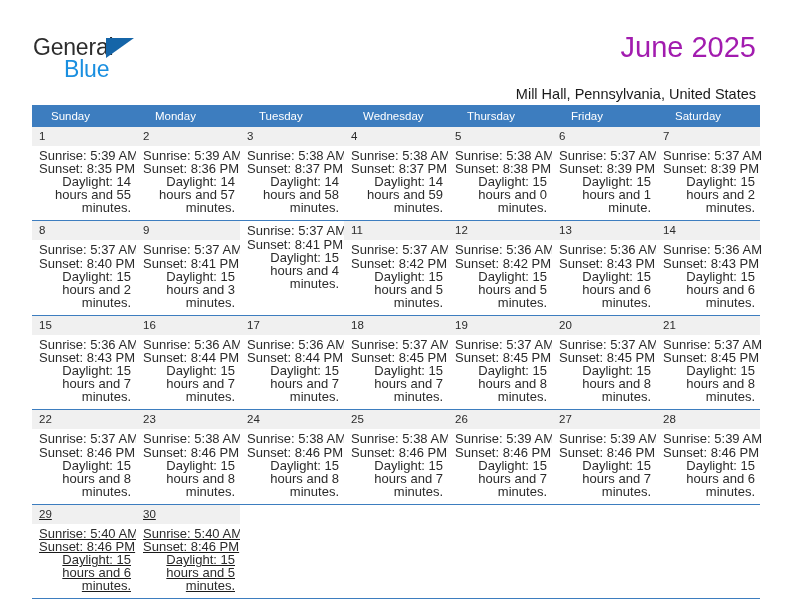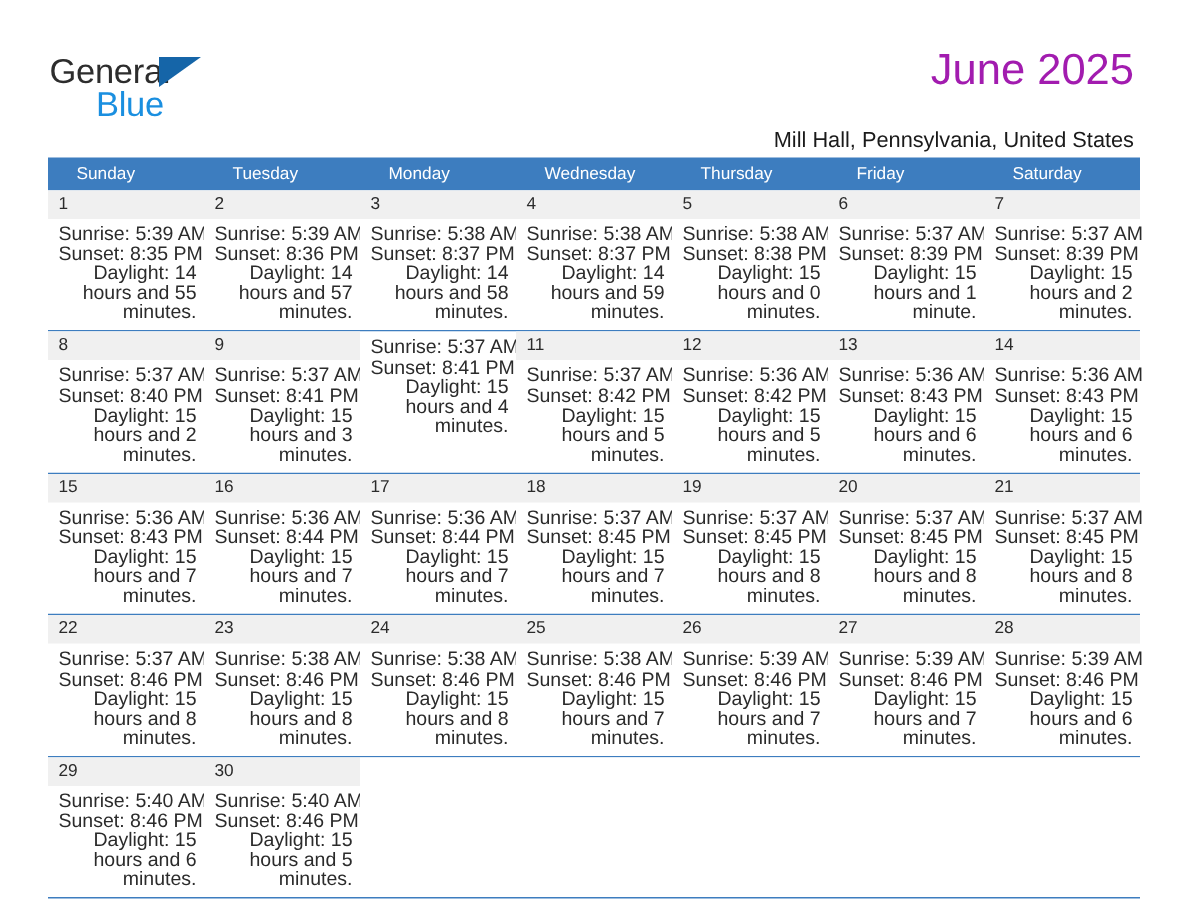--- a/index.html
+++ b/index.html
@@ -112,20 +112,21 @@
     margin-left: 12px;
   }
 
   .week-row {
     display: flex;
     width: 728px;
     border-bottom: 1.5px solid #3d7dbf;
   }
   .week-row:last-child {
     border-bottom: 1.5px solid #3d7dbf;
+    text-decoration: underline;
   }
 
   .day-cell {
     width: 104px;
     box-sizing: border-box;
     background: #ffffff;
     padding-bottom: 6px;
   }
   .day-cell.empty {
     background: #ffffff;
@@ -177,22 +178,22 @@
       <div class="cal-title">June 2025</div>
       <div class="cal-subtitle">Mill Hall, Pennsylvania, United States</div>
     </div>
 
   </div>
 
   <div class="calendar">
 
     <div class="dow-row">
       <div class="dow-cell">Sunday</div>
+      <div class="dow-cell">Monday</div>
       <div class="dow-cell">Tuesday</div>
-      <div class="dow-cell">Monday</div>
       <div class="dow-cell">Wednesday</div>
       <div class="dow-cell">Thursday</div>
       <div class="dow-cell">Friday</div>
       <div class="dow-cell">Saturday</div>
     </div>
 
     <div class="week-row">
       <div class="day-cell">
         <div class="day-num">1</div>
         <div class="day-info">

